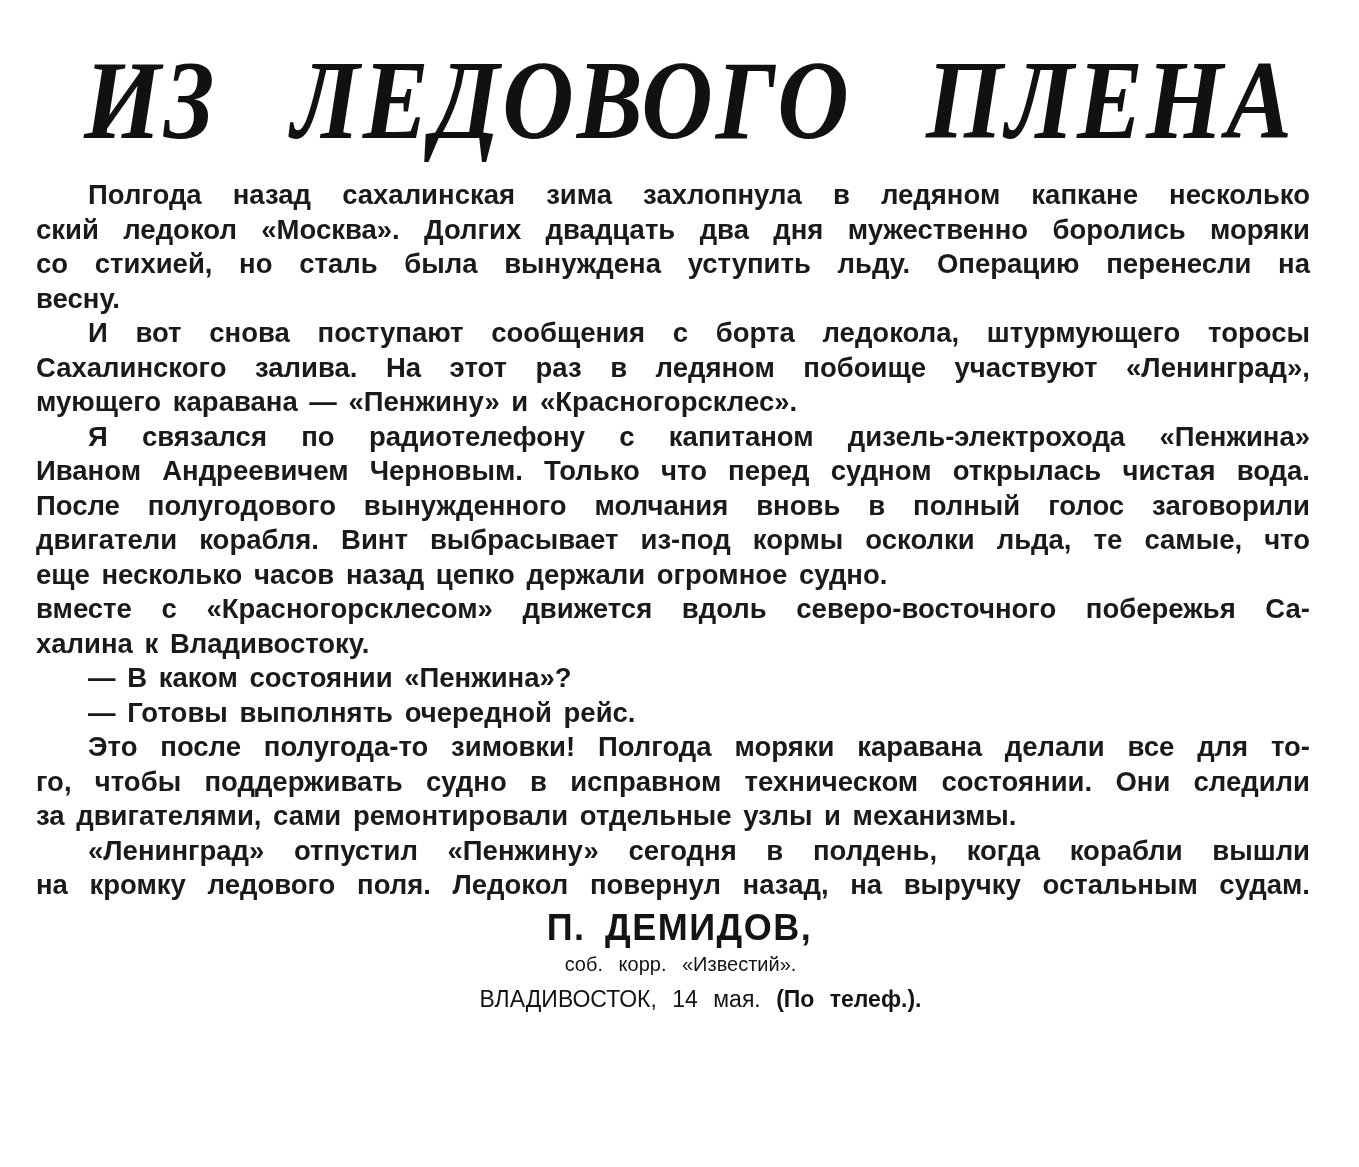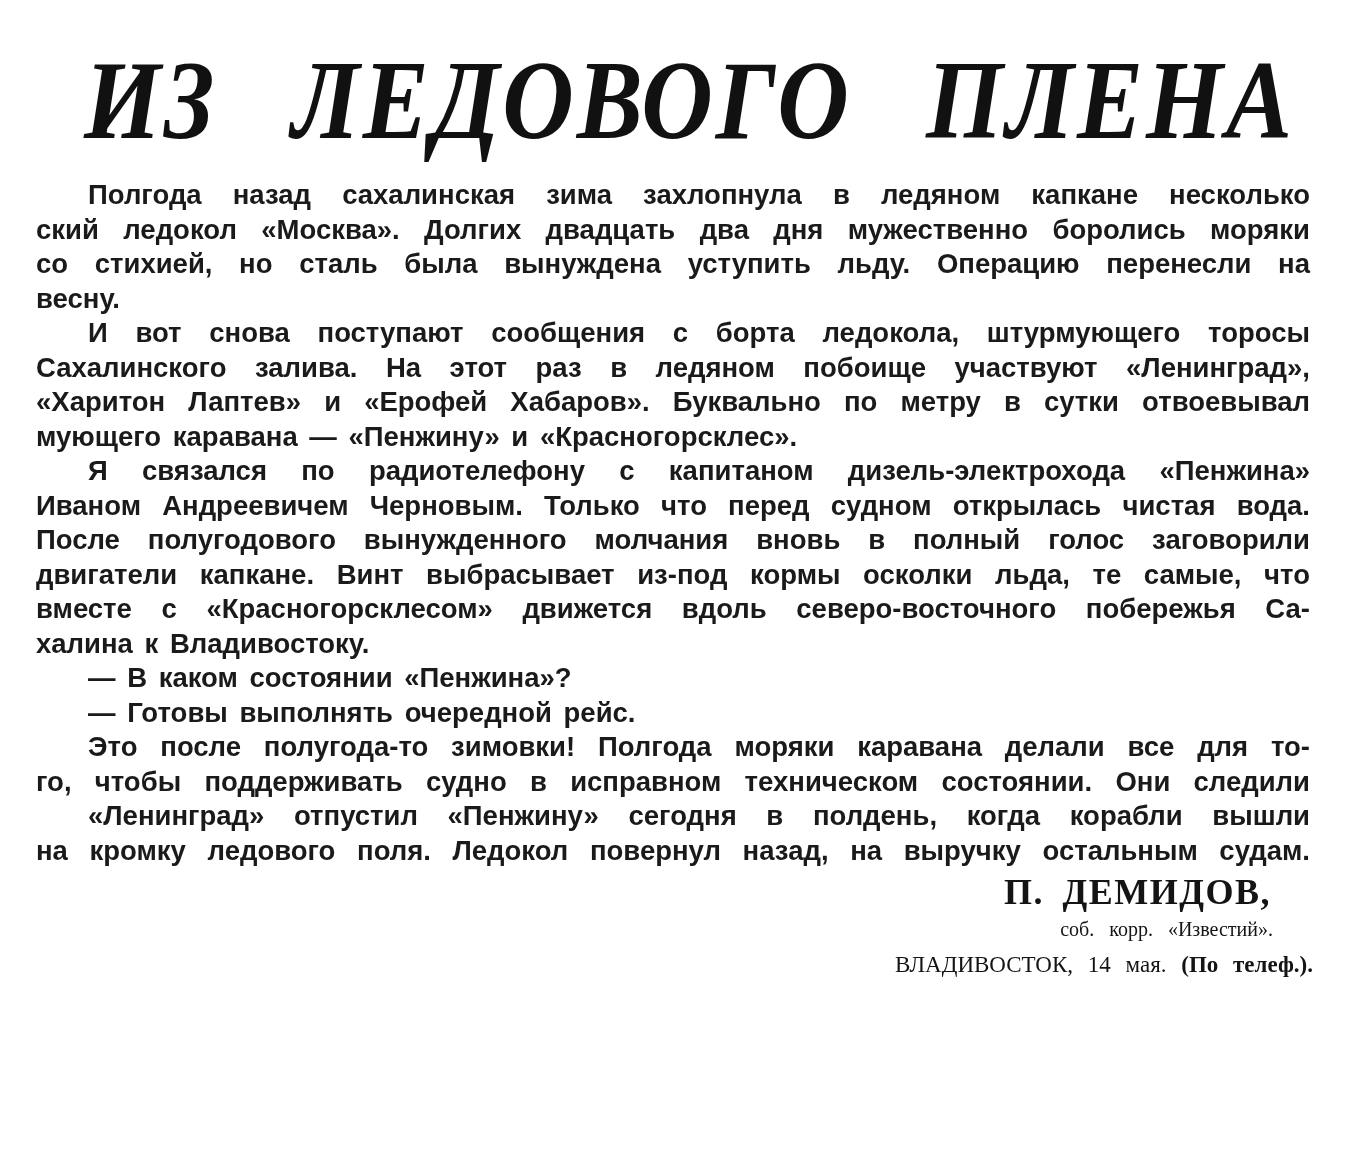--- a/index.html
+++ b/index.html
@@ -49,22 +49,22 @@
   .line.just {
     text-align: justify;
     text-align-last: justify;
   }
   .line.ind {
     text-indent: 52px;
   }
   
   .signature {
     margin: 5px 46px 0 88px;
-    font-family: Liberation Serif, serif;
-    text-align: right;
+    font-family: Liberation Sans, sans-serif;
+    text-align: center;
     color: #141414;
   }
   .sig-author {
     font-size: 36px;
     font-weight: 700;
     line-height: 39px;
     letter-spacing: 1.5px;
     word-spacing: 8px;
     padding-right: 42px;
   }
@@ -96,32 +96,33 @@
     <span>ПЛЕНА</span>
   </div>
 
   <div class="body-text">
     <div class="line ind just">Полгода назад сахалинская зима захлопнула в ледяном капкане несколько</div>
     <div class="line just">ский ледокол «Москва». Долгих двадцать два дня мужественно боролись моряки</div>
     <div class="line just">со стихией, но сталь была вынуждена уступить льду. Операцию перенесли на</div>
     <div class="line">весну.</div>
     <div class="line ind just">И вот снова поступают сообщения с борта ледокола, штурмующего торосы</div>
     <div class="line just">Сахалинского залива. На этот раз в ледяном побоище участвуют «Ленинград»,</div>
-    <div class="line just">«Харитон Лаптев» и «Ерофей Хабаров». Буквально по метру в сутки отвоевывал</div>
     <div class="line">мующего каравана — «Пенжину» и «Красногорсклес».</div>
     <div class="line ind just">Я связался по радиотелефону с капитаном дизель-электрохода «Пенжина»</div>
     <div class="line just">Иваном Андреевичем Черновым. Только что перед судном открылась чистая вода.</div>
     <div class="line just">После полугодового вынужденного молчания вновь в полный голос заговорили</div>
-    <div class="line just">двигатели капкане. Винт выбрасывает из-под кормы осколки льда, те самые, что</div>
+    <div class="line just">двигатели корабля. Винт выбрасывает из-под кормы осколки льда, те самые, что</div>
+    <div class="line">еще несколько часов назад цепко держали огромное судно.</div>
     <div class="line just">вместе с «Красногорсклесом» движется вдоль северо-восточного побережья Са-</div>
     <div class="line">халина к Владивостоку.</div>
     <div class="line ind">— В каком состоянии «Пенжина»?</div>
     <div class="line ind">— Готовы выполнять очередной рейс.</div>
     <div class="line ind just">Это после полугода-то зимовки! Полгода моряки каравана делали все для то-</div>
     <div class="line just">го, чтобы поддерживать судно в исправном техническом состоянии. Они следили</div>
+    <div class="line">за двигателями, сами ремонтировали отдельные узлы и механизмы.</div>
     <div class="line ind just">«Ленинград» отпустил «Пенжину» сегодня в полдень, когда корабли вышли</div>
     <div class="line just">на кромку ледового поля. Ледокол повернул назад, на выручку остальным судам.</div>
   </div>
 
   <div class="signature">
     <div class="sig-author">П. ДЕМИДОВ,</div>
     <div class="sig-role">соб. корр. «Известий».</div>
     <div class="sig-dateline"><span>ВЛАДИВОСТОК, 14 мая. </span><span class="bold">(По телеф.).</span></div>
   </div>
 

